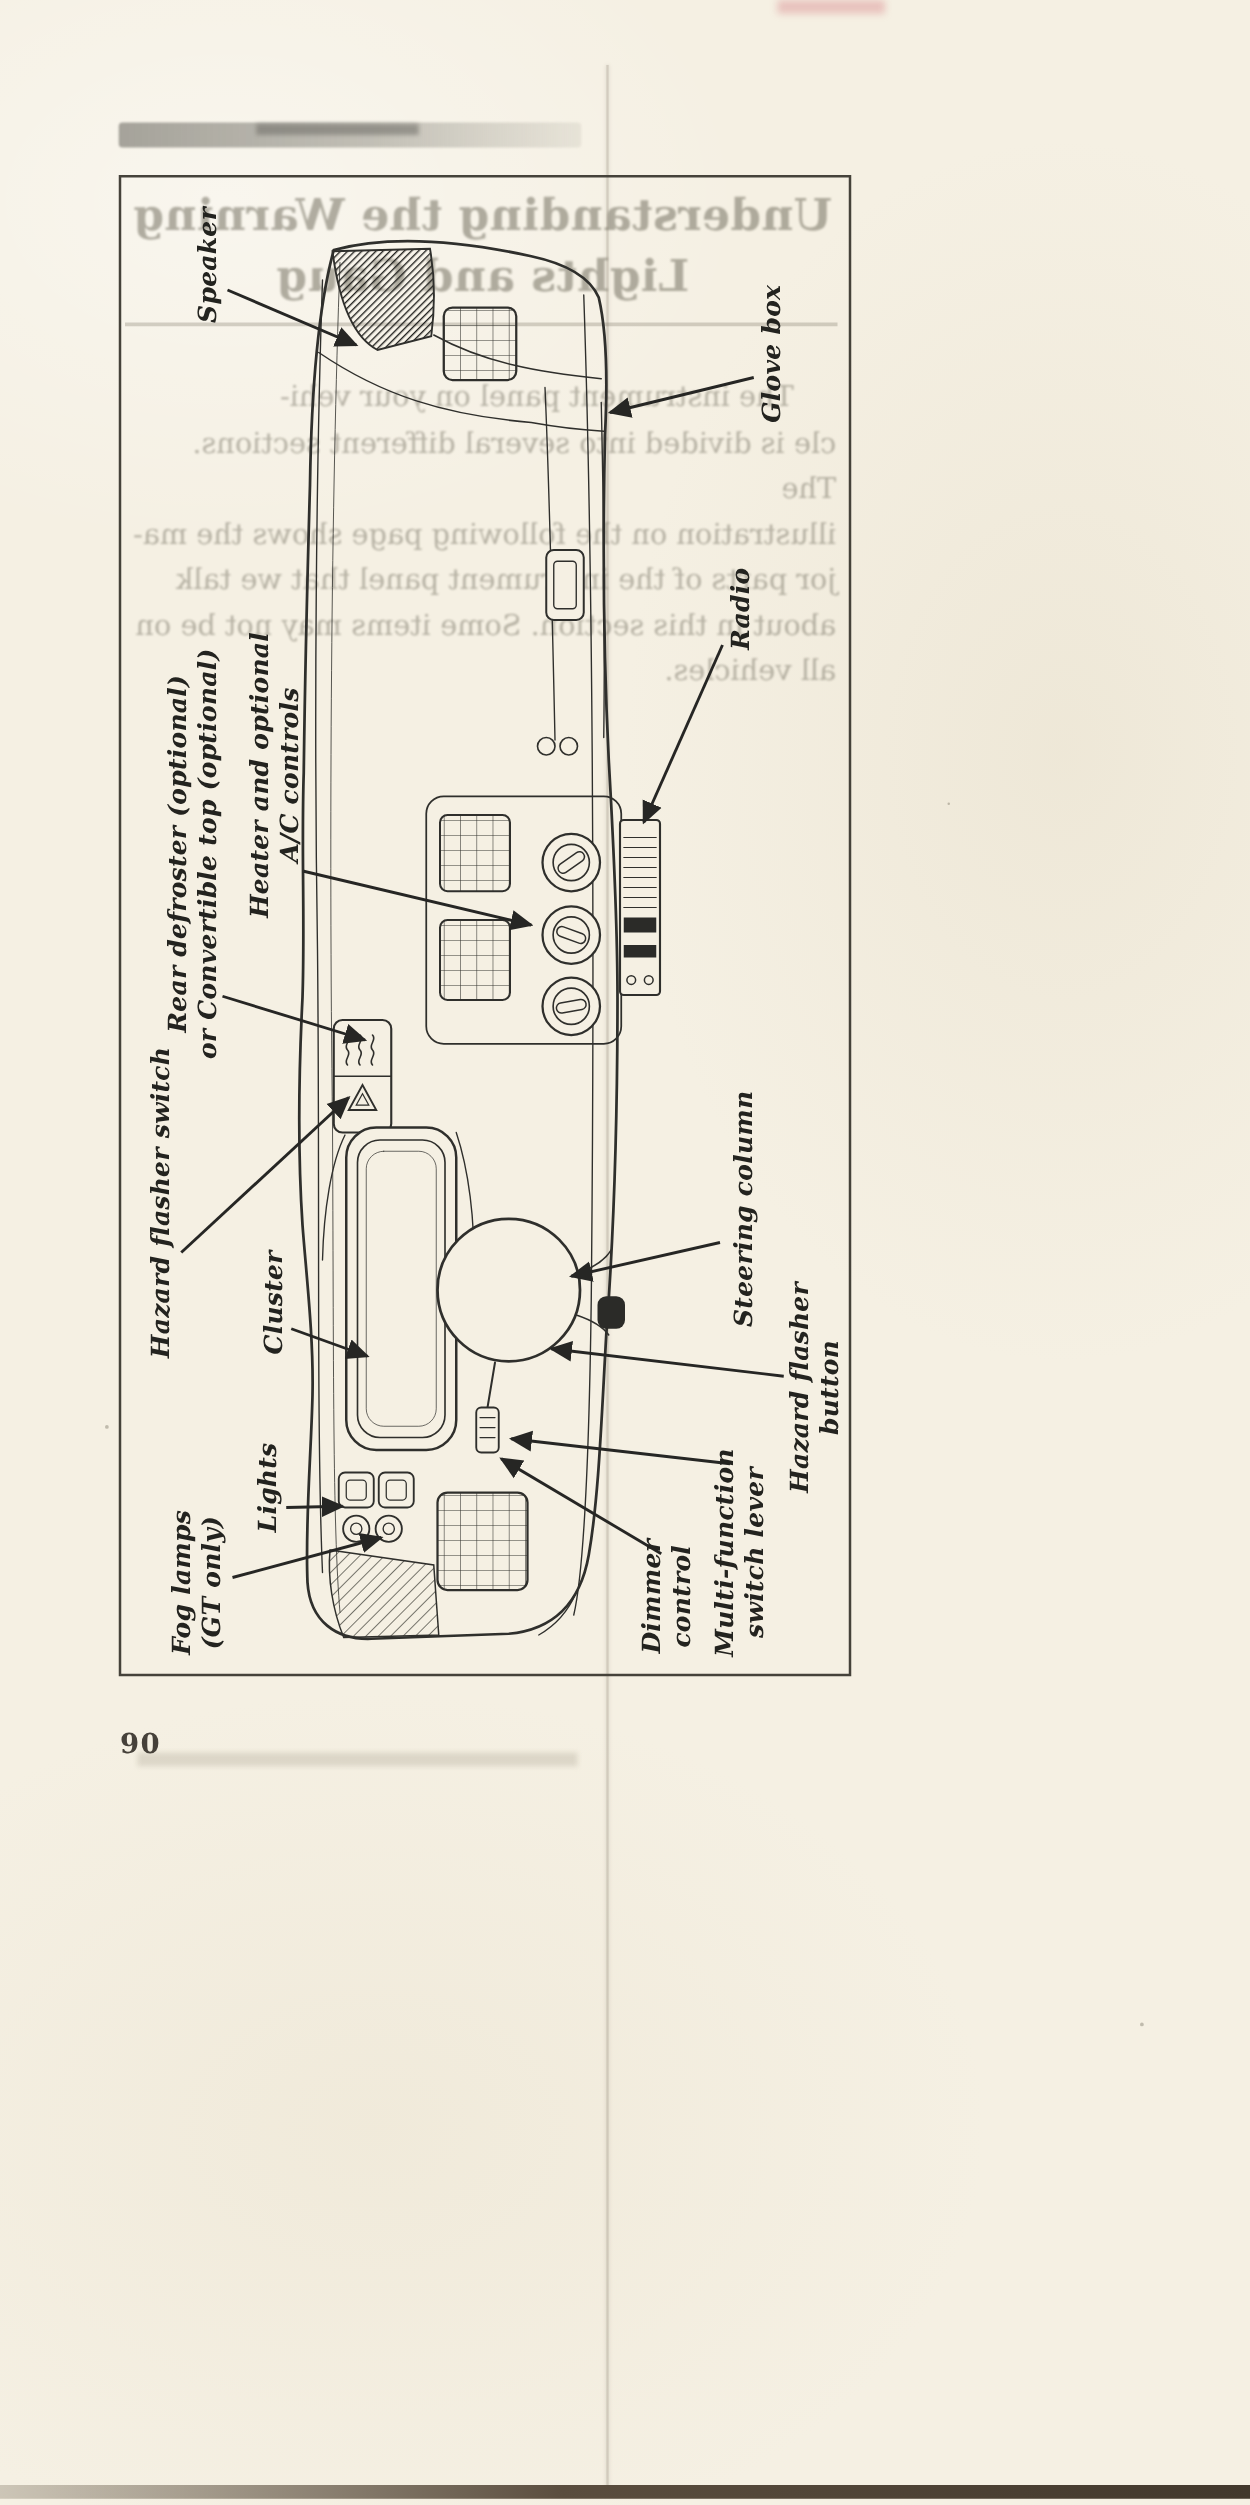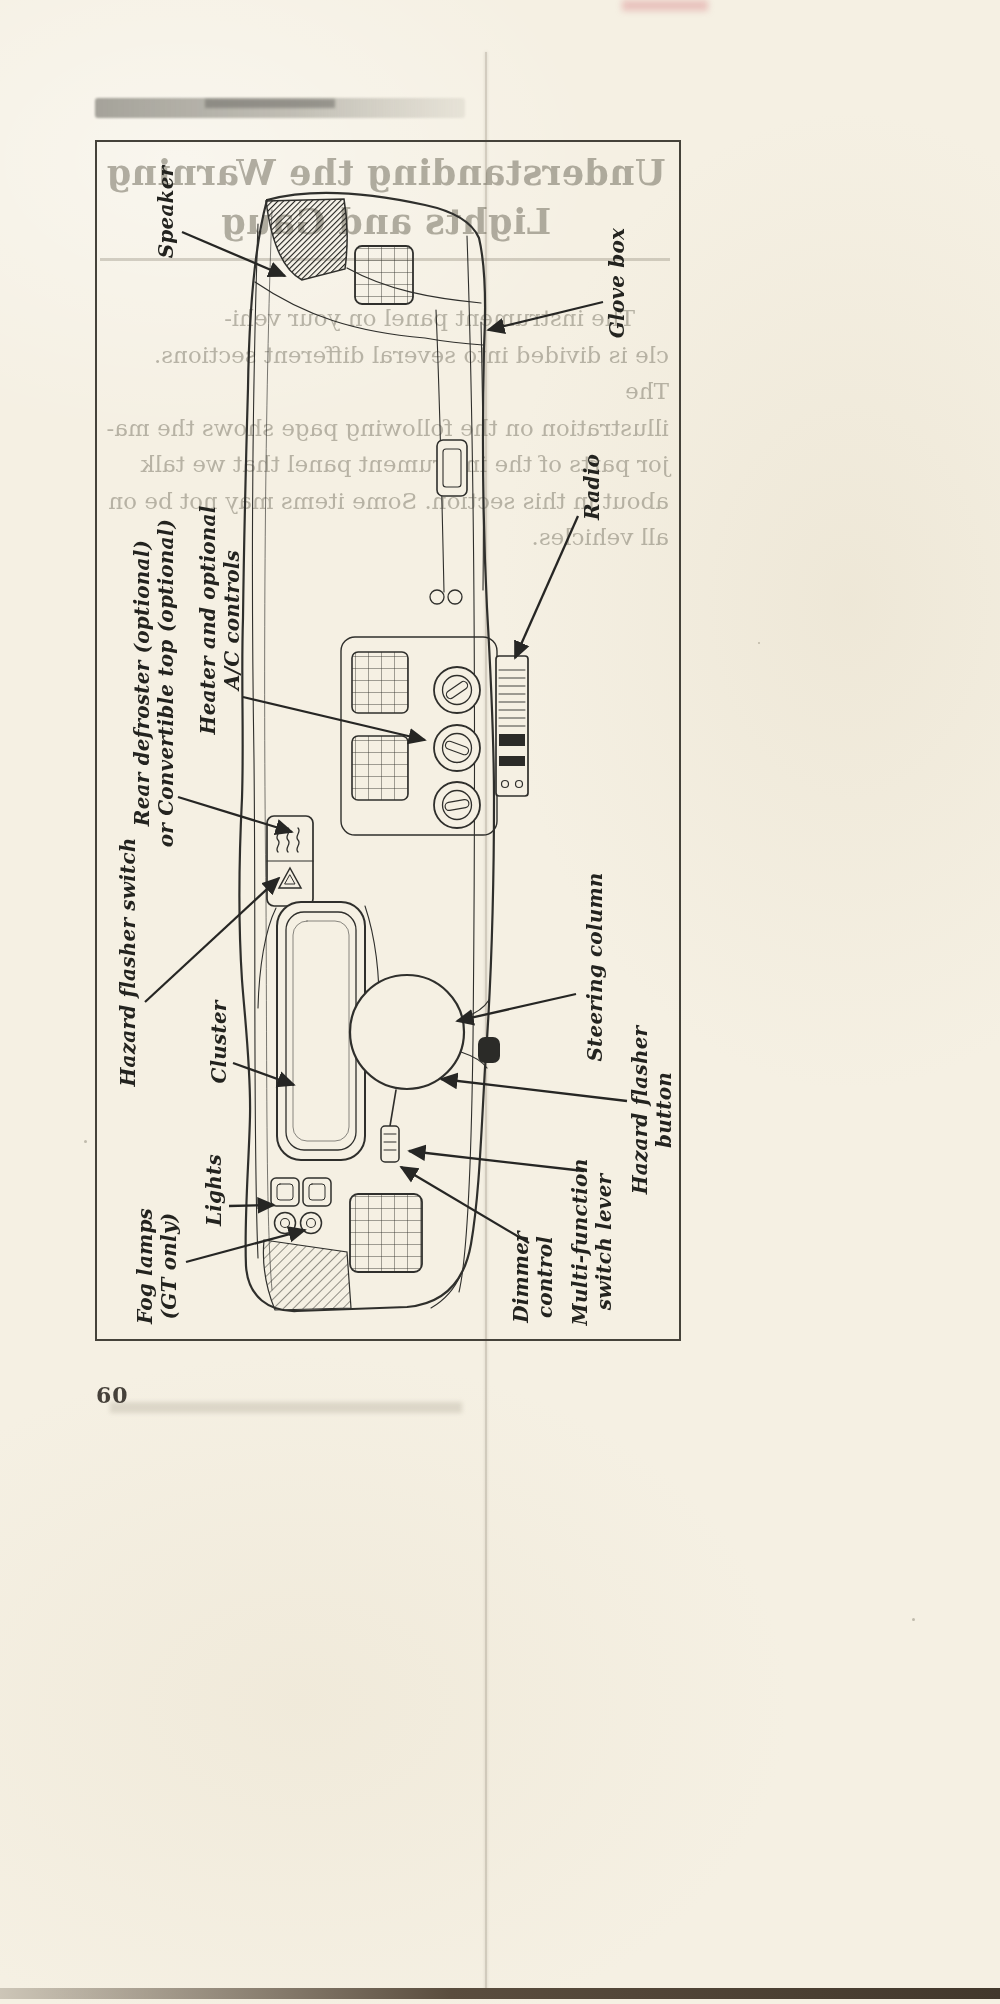--- a/index.html
+++ b/index.html
@@ -293,15 +293,15 @@
   </div>
   <div class="vlabel" style="left:533px;top:1277px">
     <span class="lline">Dimmer</span>
     <span class="lline">control</span>
   </div>
   <div class="vlabel" style="left:592px;top:1242px">
     <span class="lline">Multi-function</span>
     <span class="lline">switch lever</span>
   </div>
 
-  <div class="page-number">60</div>
+  <div class="page-number">90</div>
 
 </div>
 
 </body></html>

